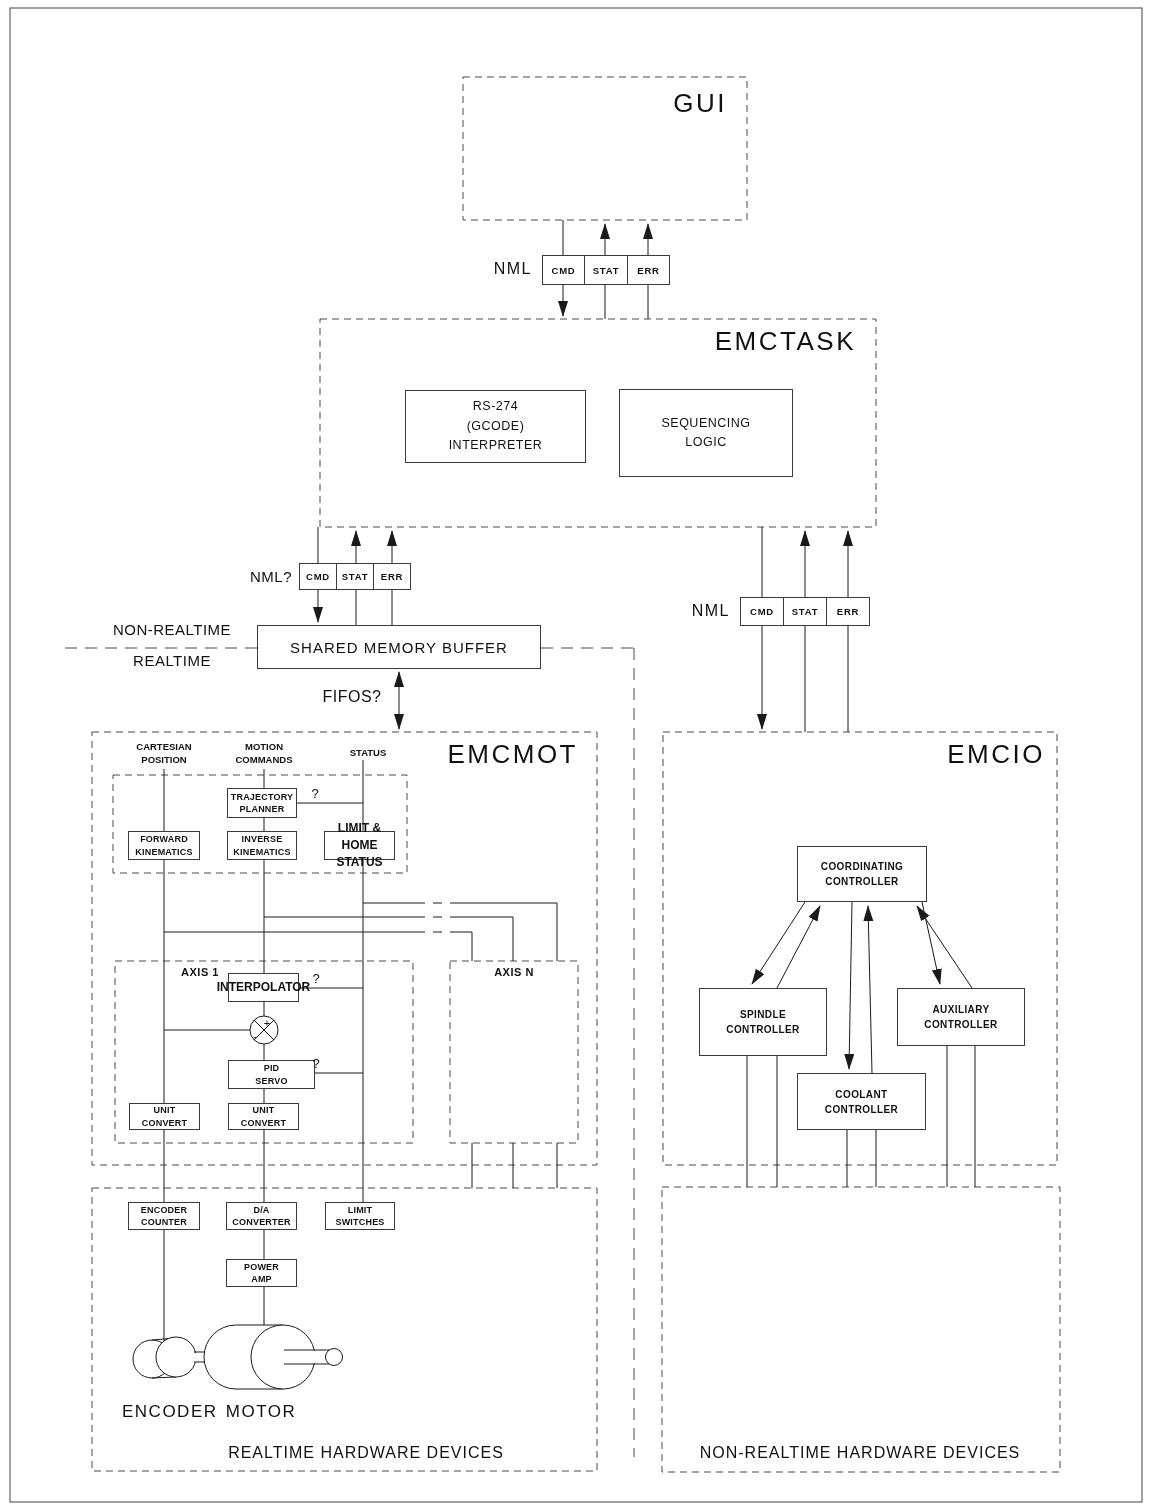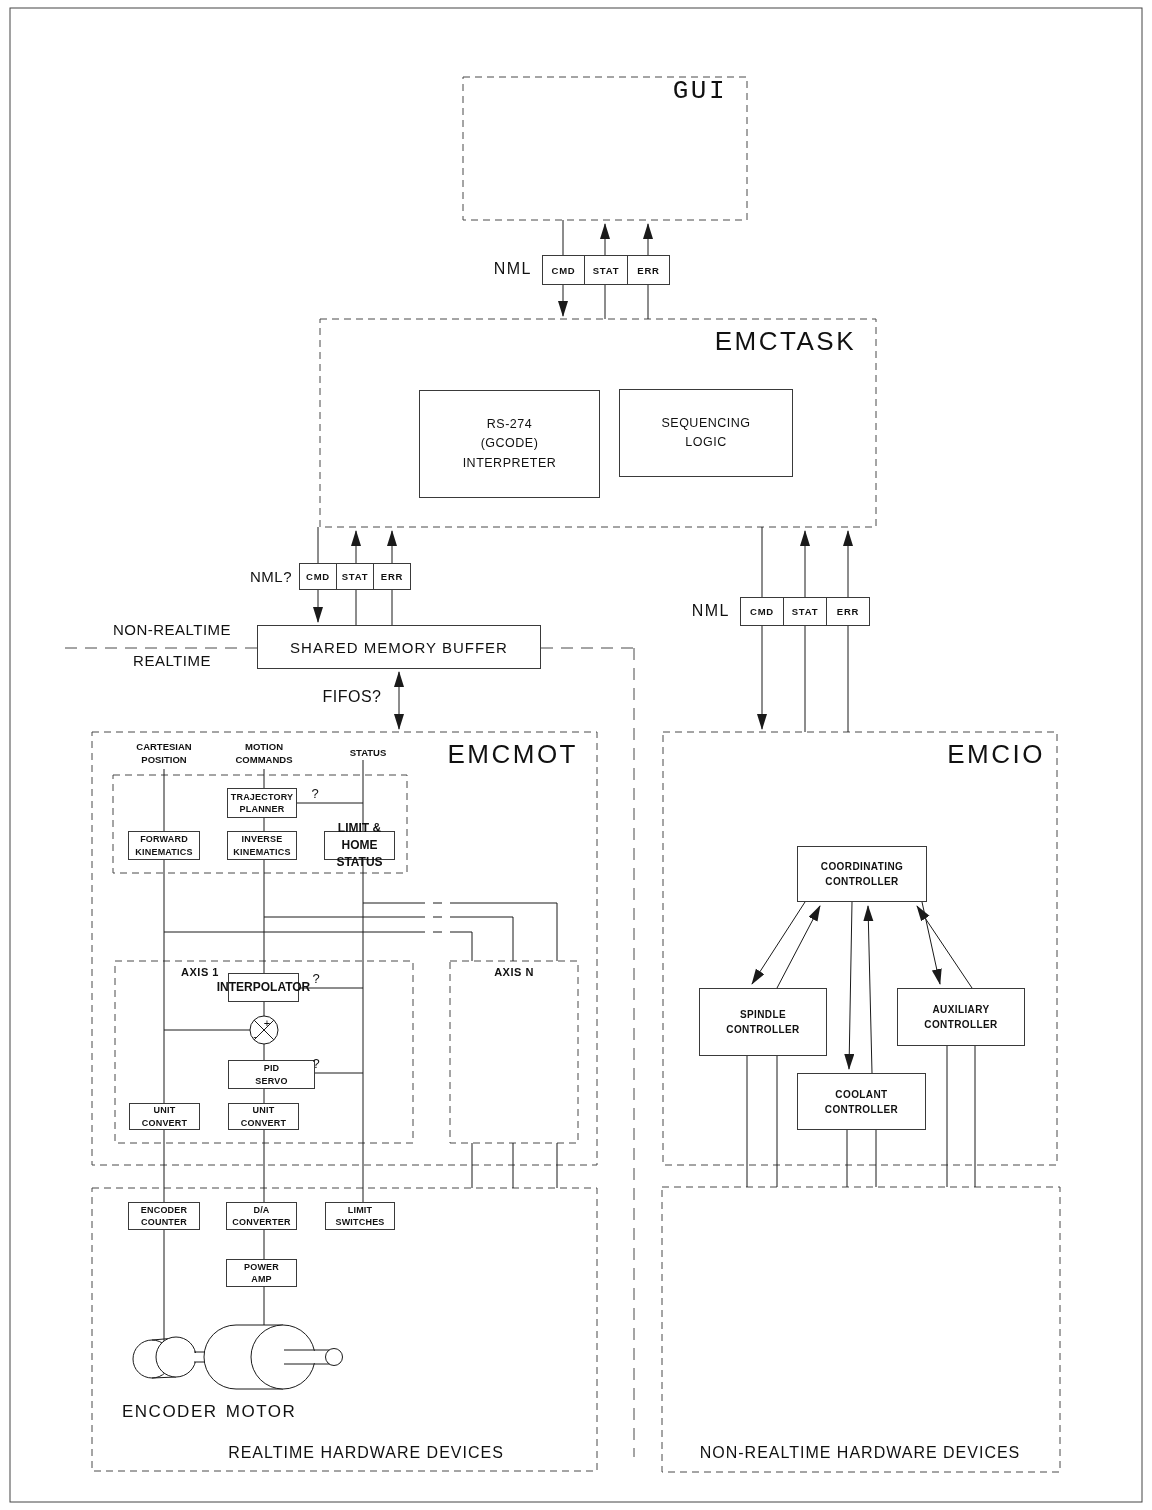--- a/index.html
+++ b/index.html
@@ -167,33 +167,33 @@
   <g stroke="#1a1a1a" stroke-width="1">
     <line x1="747" y1="1046" x2="747" y2="1187"></line>
     <line x1="777" y1="1046" x2="777" y2="1187"></line>
     <line x1="847" y1="1130" x2="847" y2="1187"></line>
     <line x1="876" y1="1130" x2="876" y2="1187"></line>
     <line x1="947" y1="1046" x2="947" y2="1187"></line>
     <line x1="975" y1="1046" x2="975" y2="1187"></line>
   </g>
 </svg>
 
-<div class="abs title tr" style="left:527px;top:76px;width:200px;font-family:Liberation Mono, monospace;">GUI</div>
+<div class="abs title tr" style="left:527px;top:88px;width:200px;">GUI</div>
 <div class="abs title tr" style="left:650px;top:326px;width:206px;">EMCTASK</div>
 <div class="abs title tr" style="left:380px;top:739px;width:198px;">EMCMOT</div>
 <div class="abs title tr" style="left:845px;top:739px;width:200px;">EMCIO</div>
 
 <div class="abs side-label tr" style="left:470px;top:260px;width:62px;">NML</div>
 <div class="nml-row" style="left:542px;top:255px;">
   <div class="nml-cell" style="width:43px;height:30px;">CMD</div>
   <div class="nml-cell" style="width:44px;height:30px;">STAT</div>
   <div class="nml-cell" style="width:43px;height:30px;">ERR</div>
 </div>
 
-<div class="solid-box big-label" style="left:419px;top:390px;width:181px;height:108px;">RS-274
+<div class="solid-box big-label" style="left:405px;top:390px;width:181px;height:73px;">RS-274
 (GCODE)
 INTERPRETER</div>
 <div class="solid-box big-label" style="left:619px;top:389px;width:174px;height:88px;">SEQUENCING
 LOGIC</div>
 
 <div class="abs mid-label tr" style="left:228px;top:568px;width:64px;">NML?</div>
 <div class="nml-row" style="left:299px;top:563px;">
   <div class="nml-cell" style="width:38px;height:27px;">CMD</div>
   <div class="nml-cell" style="width:38px;height:27px;">STAT</div>
   <div class="nml-cell" style="width:38px;height:27px;">ERR</div>

